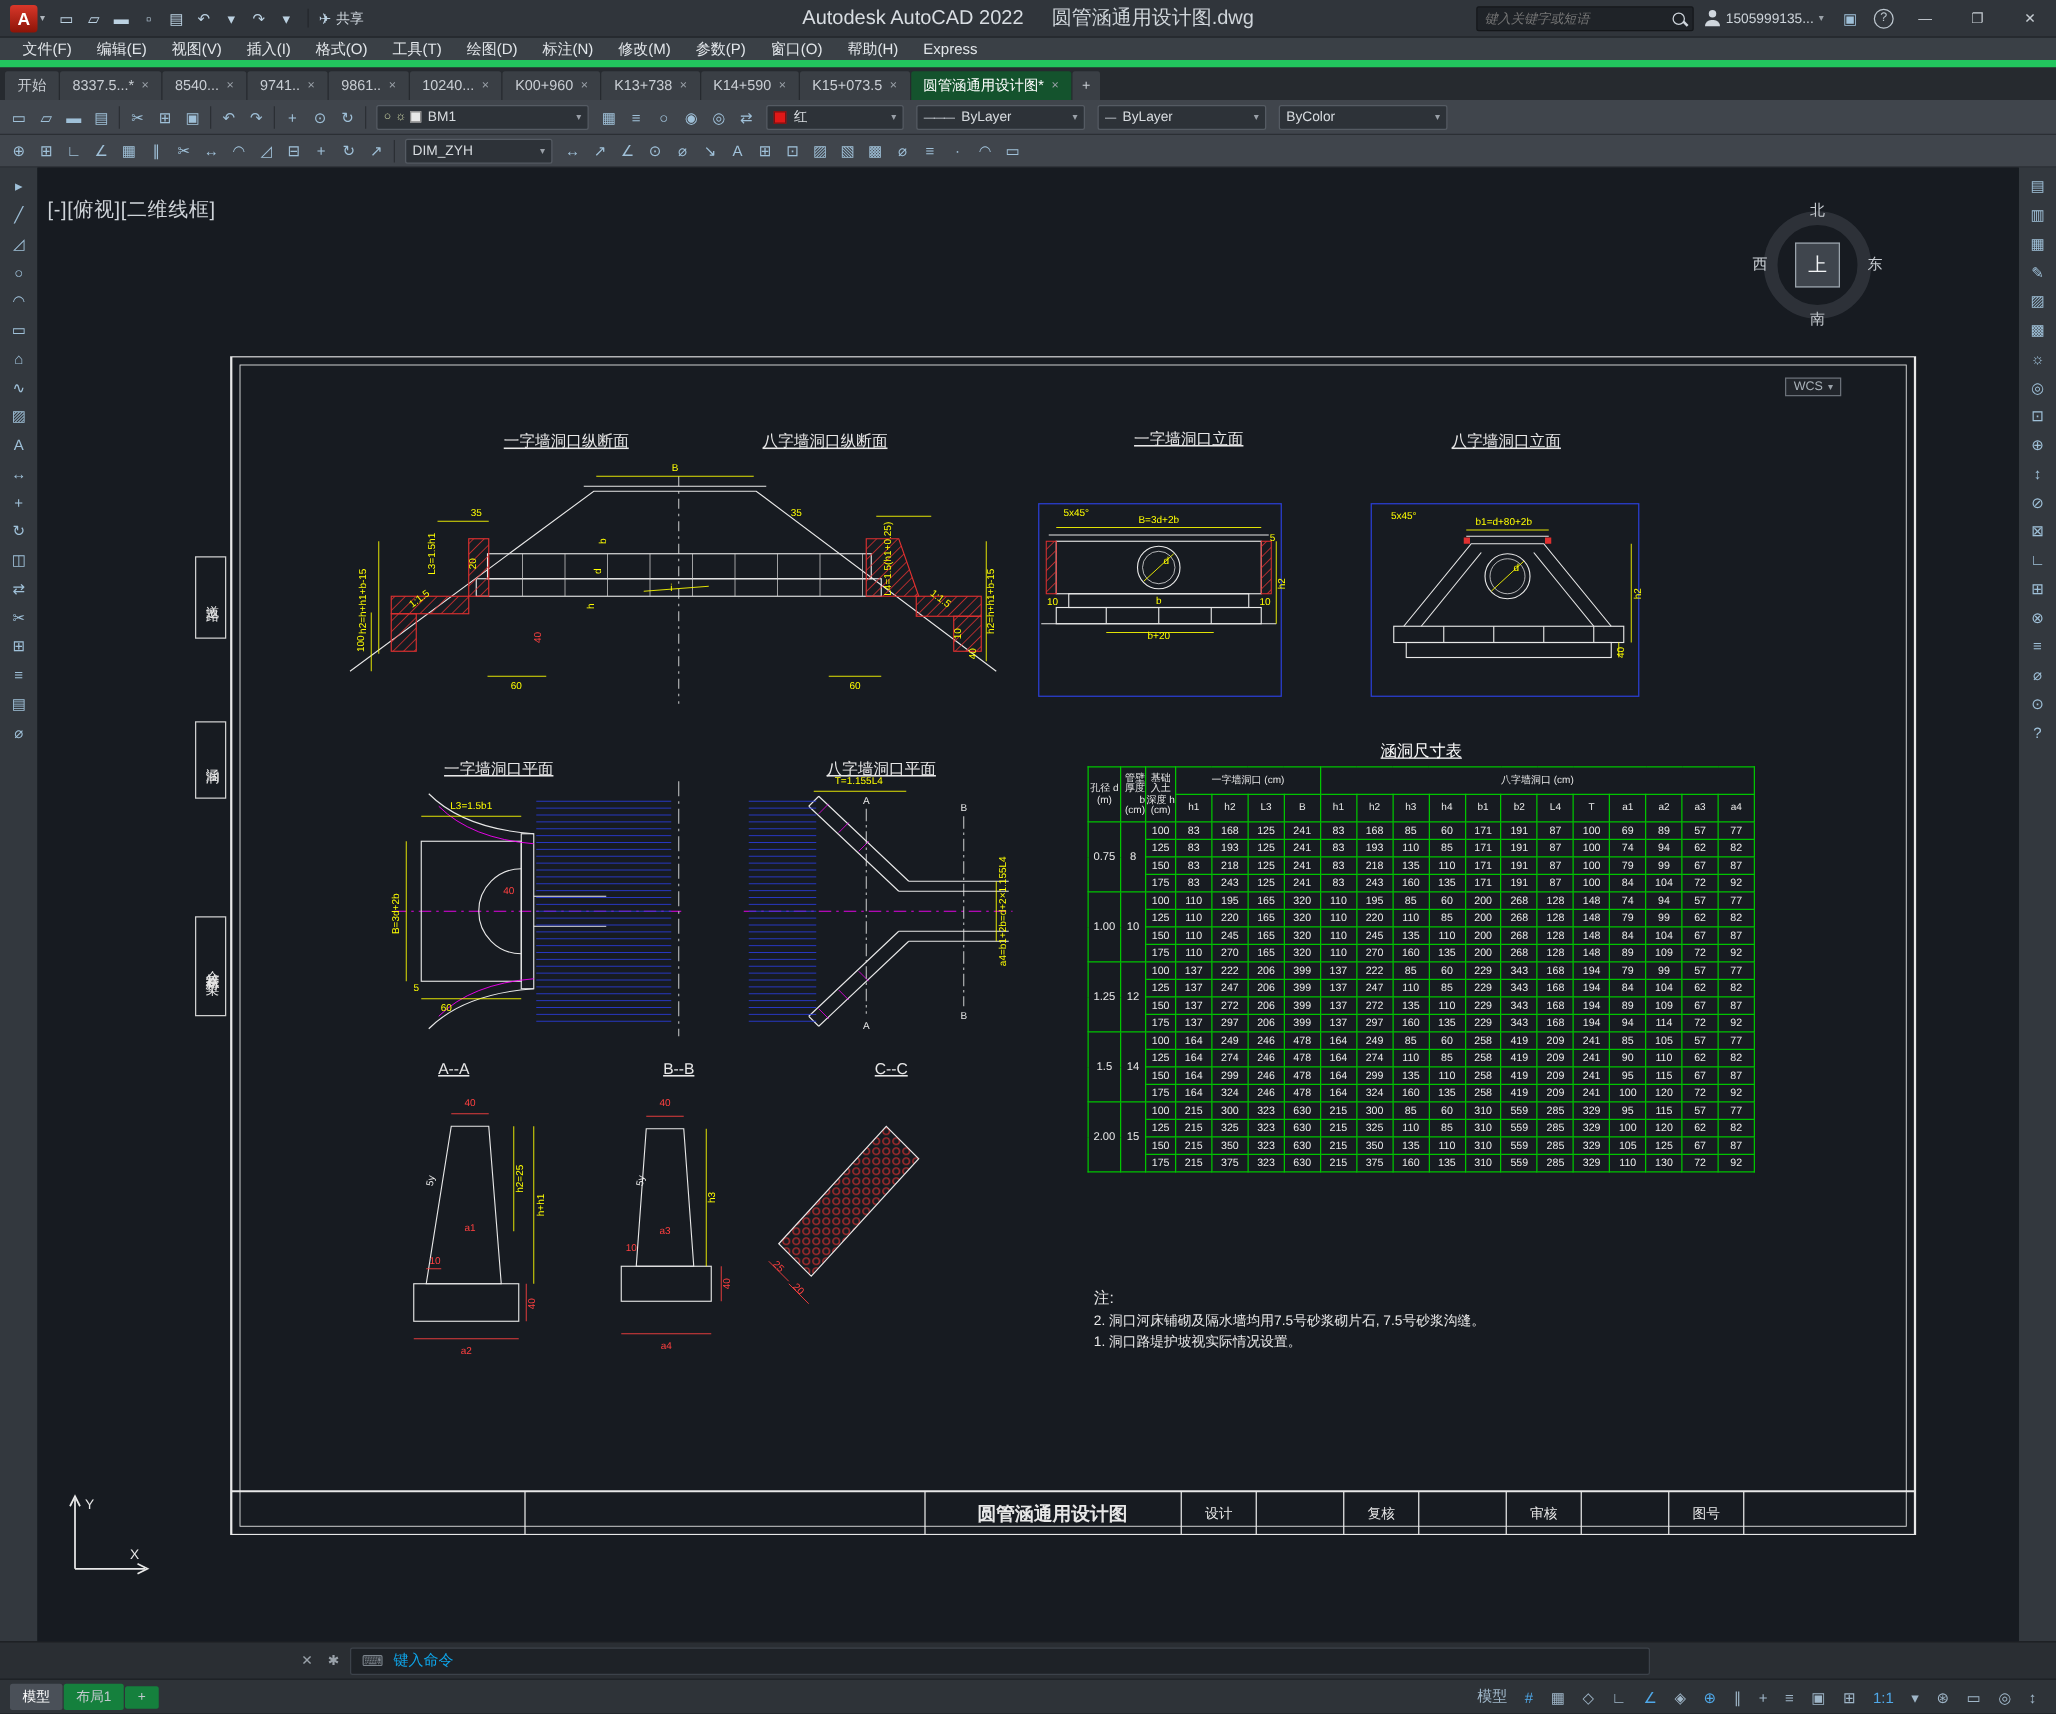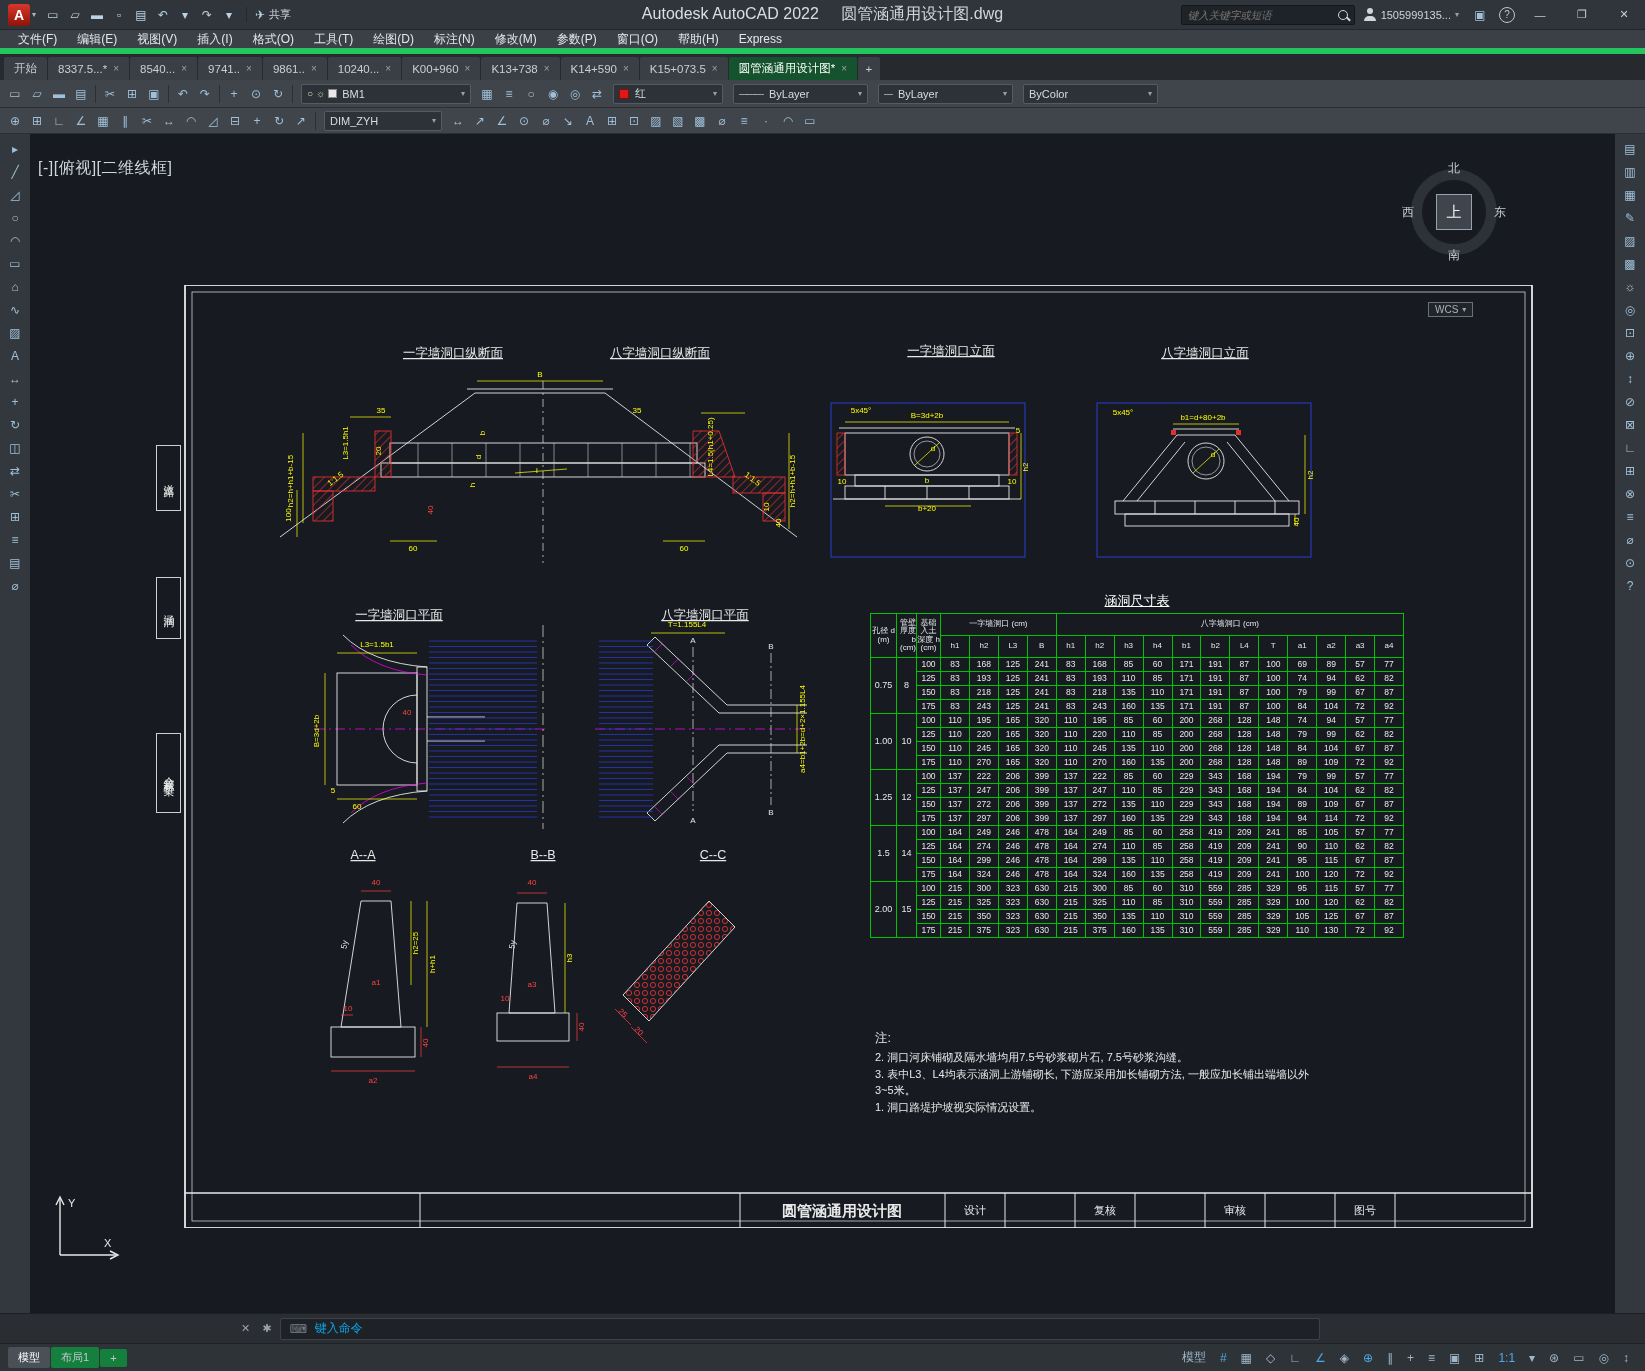--- a/index.html
+++ b/index.html
@@ -1148,21 +1148,20 @@
                 <td>92</td>
               </tr>
             </tbody>
           </table>
       </div>
 
       <div class="notes">
         <div class="notes-title" id="notes-title">注:</div>
         <div id="notes-list">
             <div class="note-line">2. 洞口河床铺砌及隔水墙均用7.5号砂浆砌片石, 7.5号砂浆沟缝。</div>
-            <div class="note-line">3. 表中L3、L4均表示涵洞上游铺砌长, 下游应采用加长铺砌方法, 一般应加长铺出端墙以外3~5米。</div>
             <div class="note-line">1. 洞口路堤护坡视实际情况设置。</div>
           </div>
       </div>
 
       <svg class="ucs" width="80" height="80" viewBox="0 0 80 80">
         <g stroke="#e8e8e8" stroke-width="1.4" fill="none">
           <line x1="14" y1="66" x2="14" y2="10"></line>
             <path d="M10,16 L14,8 L18,16"></path>
           <line x1="14" y1="66" x2="70" y2="66"></line>
             <path d="M64,62 L72,66 L64,70"></path>

